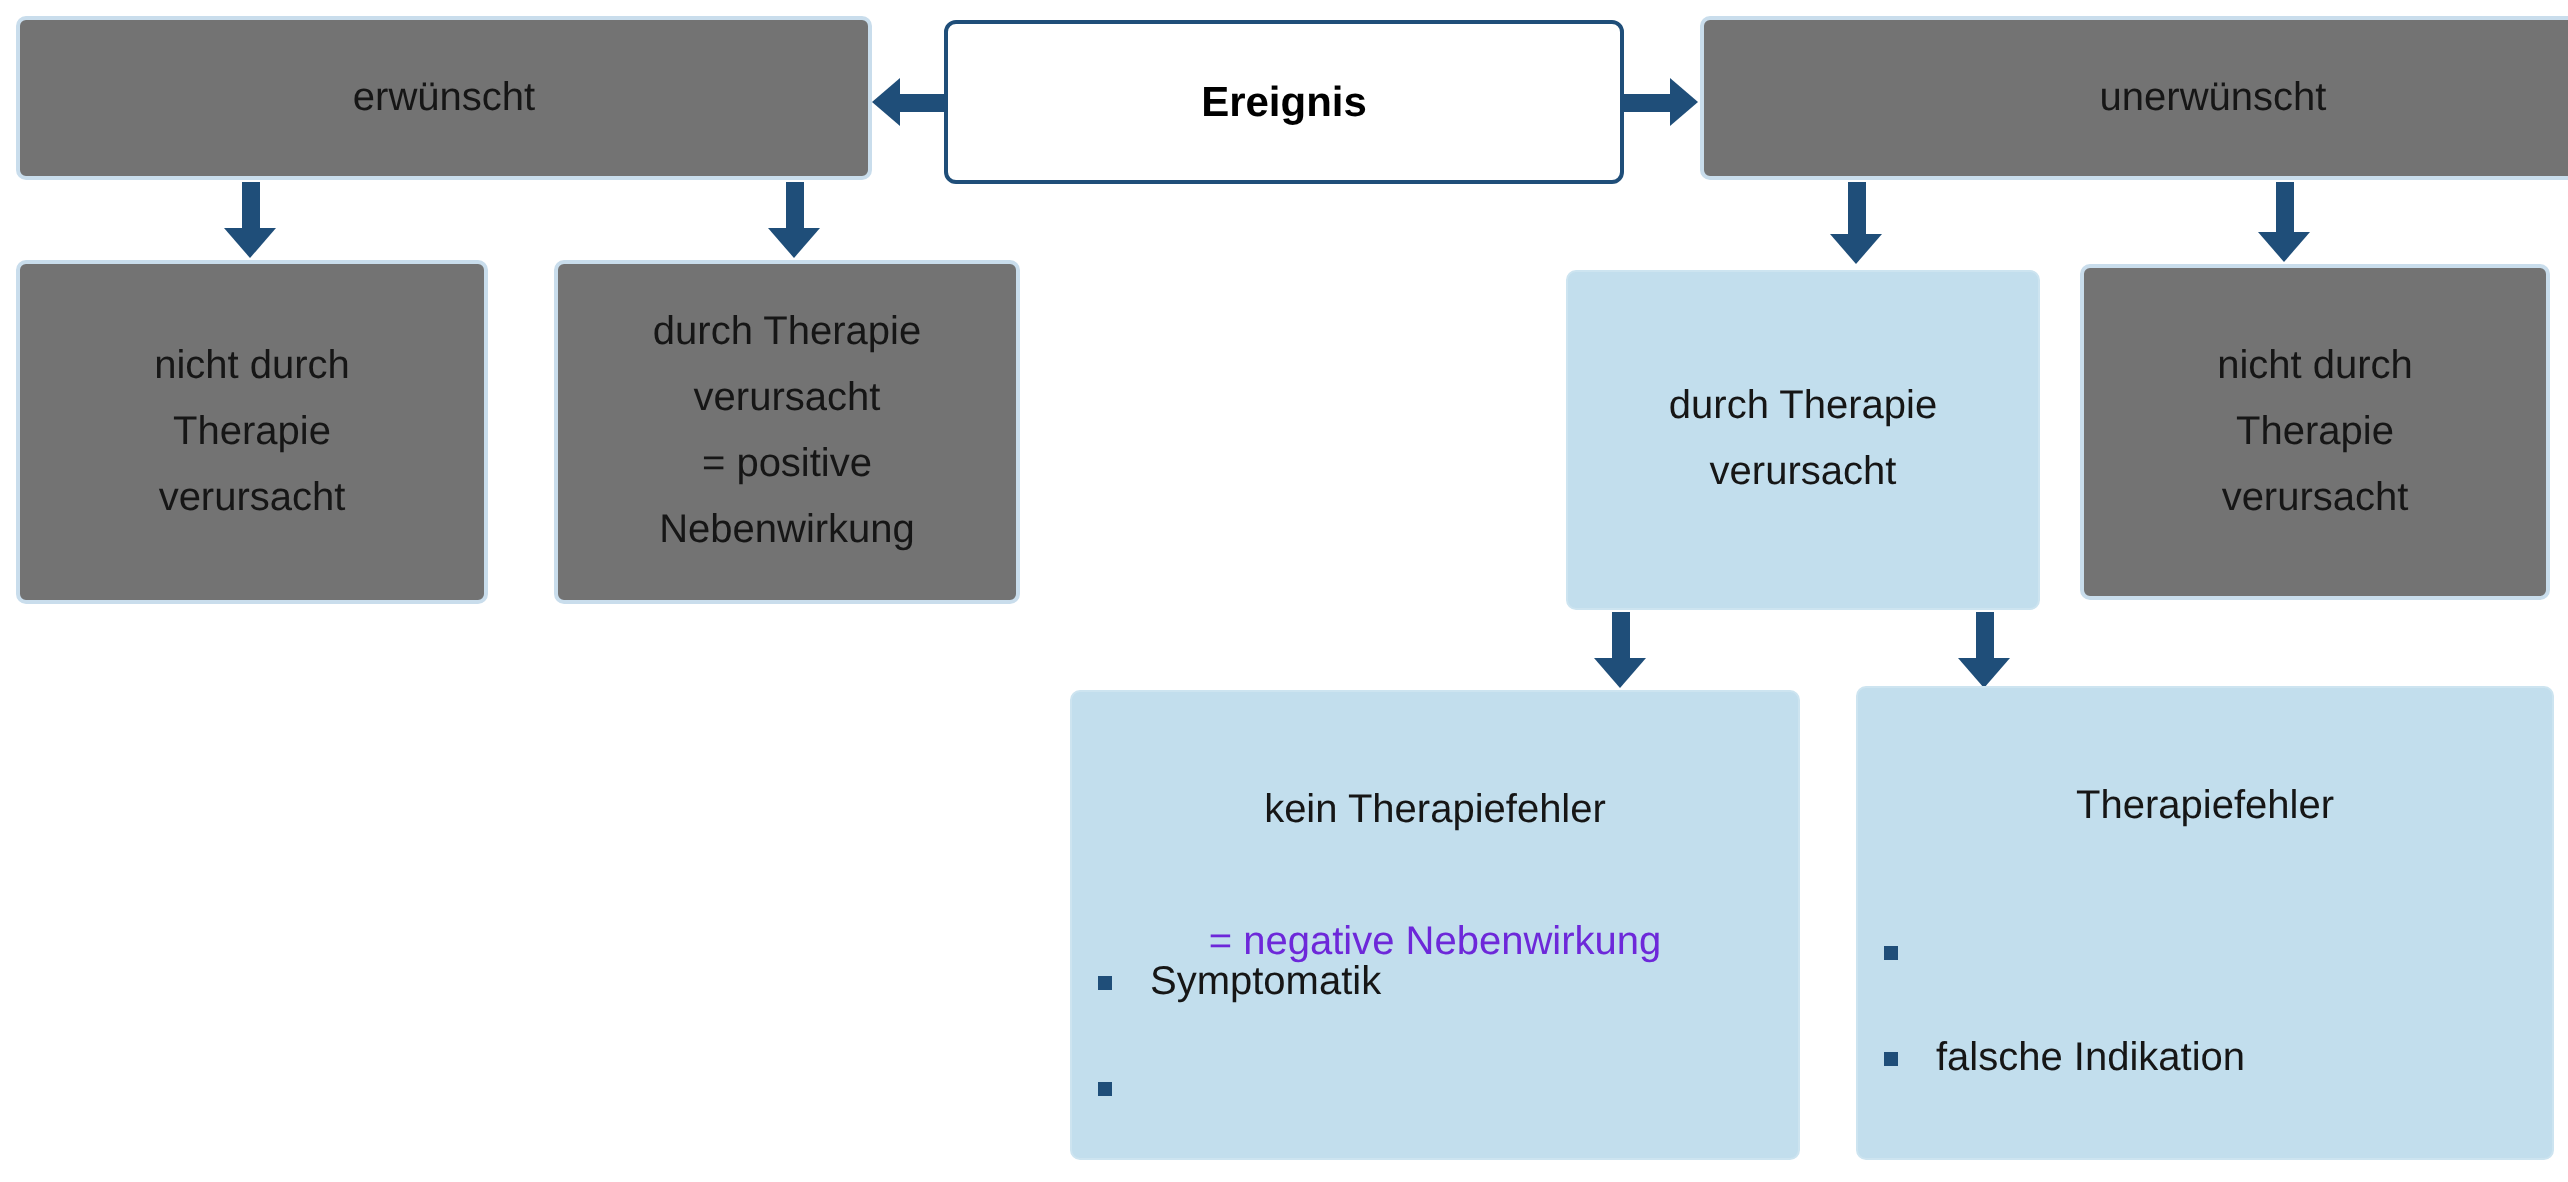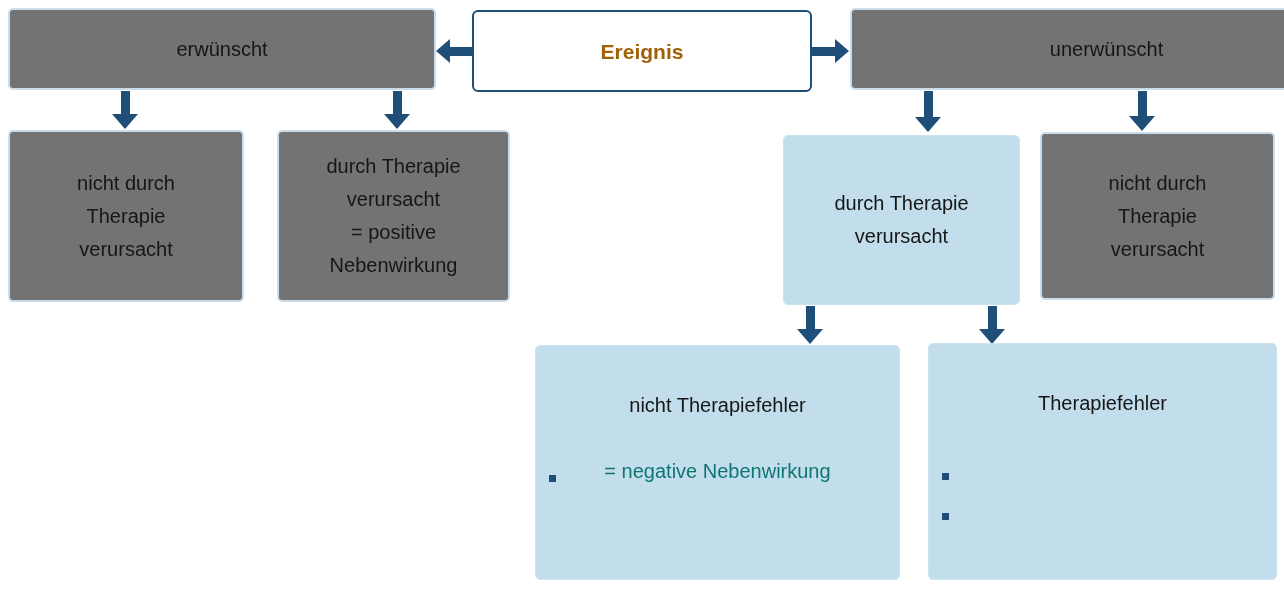--- a/index.html
+++ b/index.html
@@ -34,21 +34,21 @@
     border: 2px solid #c9ddec;
   }
   .box.blue {
     background: #c2deed;
     border: 1px solid #cde4f0;
   }
   .box.root {
     background: #ffffff;
     border: 2px solid #1f4e79;
     border-radius: 6px;
-    color: #a16207;
+    color: #000000;
     font-weight: bold;
     font-size: 21px;
   }
   .pos-erwuenscht      { left: 8px;    top: 8px;   width: 428px; height: 82px; }
   .pos-ereignis        { left: 472px;  top: 10px;  width: 340px; height: 82px; }
   .pos-unerwuenscht    { left: 850px;  top: 8px;   width: 513px; height: 82px; }
   .pos-l-nicht         { left: 8px;    top: 130px; width: 236px; height: 172px; }
   .pos-l-durch         { left: 277px;  top: 130px; width: 233px; height: 172px; }
   .pos-r-durch         { left: 783px;  top: 135px; width: 237px; height: 170px; }
   .pos-r-nicht         { left: 1040px; top: 132px; width: 235px; height: 168px; }
@@ -63,21 +63,21 @@
   .detail .box-title {
     position: absolute;
     top: 10px;
     left: 0;
     right: 0;
     text-align: center;
     line-height: 33px;
     color: #161616;
   }
   .detail .box-subtitle {
-    color: #0f766e;
+    color: #6d28d9;
   }
   .detail .box-list {
     position: absolute;
     top: 96px;
     left: 12px;
     right: 8px;
     margin: 0;
     padding: 0;
     list-style: none;
   }
@@ -205,40 +205,45 @@
     <div class="shaft"></div>
     <div class="head"></div>
   </div>
   <div class="arrow-down a-d6">
     <div class="shaft"></div>
     <div class="head"></div>
   </div>
 
   <div class="box blue detail pos-kein-fehler">
     <div class="box-title">
-      <div>nicht Therapiefehler</div>
+      <div>kein Therapiefehler</div>
       <div class="box-subtitle">= negative Nebenwirkung</div>
     </div>
     <ul class="box-list">
+      <li>
+        <span class="bullet"></span>
+        <span>Symptomatik</span>
+      </li>
       <li>
         <span class="bullet"></span>
       </li>
       
       
     </ul>
   </div>
 
   <div class="box blue detail pos-fehler">
     <div class="box-title">
       <div>Therapiefehler</div>
     </div>
     <ul class="box-list">
       <li>
         <span class="bullet"></span>
       </li>
       <li>
         <span class="bullet"></span>
+        <span>falsche Indikation</span>
       </li>
       
     </ul>
   </div>
 
 </div>
 
 </body></html>

